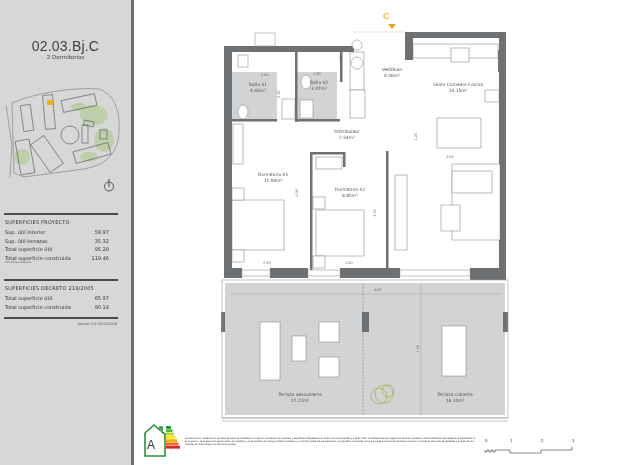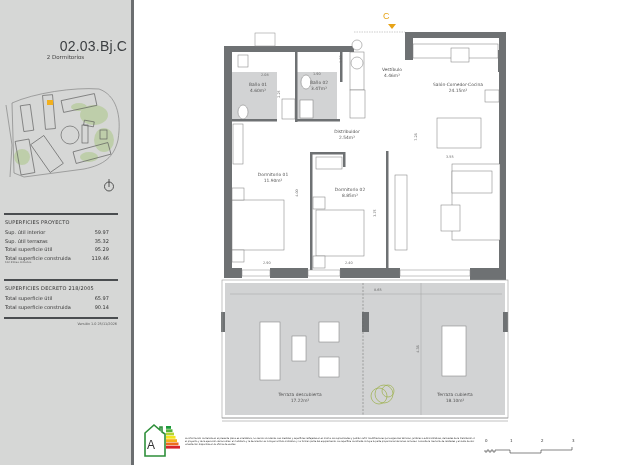--- a/index.html
+++ b/index.html
@@ -1,18 +1,18 @@
 <!DOCTYPE html>
 <html><head>
 <meta charset="utf-8">
 <style>
   html,body{margin:0;padding:0;}
   body{width:630px;height:465px;position:relative;overflow:hidden;background:#ffffff;font-family:"DejaVu Sans","Liberation Sans",sans-serif;color:#333;}
   .sidebar{position:absolute;left:0;top:0;width:131px;height:465px;background:#d6d7d6;border-right:3px solid #6b6e70;box-sizing:content-box;}
-  .unit-code{position:absolute;left:0;width:131px;top:38px;text-align:center;font-size:14px;color:#3c3f42;font-family:"Liberation Sans",sans-serif;letter-spacing:0.2px;padding-left:28px;}
+  .unit-code{position:absolute;left:0;width:131px;top:38px;text-align:center;font-size:14px;color:#3c3f42;font-family:"Liberation Sans",sans-serif;letter-spacing:0.2px;}
   .unit-sub{position:absolute;left:0;width:131px;top:54px;text-align:center;font-size:5.5px;color:#444;}
   .siteplan{position:absolute;left:4px;top:85px;width:118px;height:100px;}
   .north{position:absolute;left:102px;top:178px;width:14px;height:14px;}
   .rule{position:absolute;left:4px;width:114px;height:2px;background:#4a4d50;}
   .tbl{position:absolute;left:5px;width:104px;font-size:5px;color:#333;}
   .tbl .h{font-size:5px;letter-spacing:0.2px;margin-bottom:3px;}
   .tbl .r{display:flex;justify-content:space-between;height:8.5px;line-height:8.5px;}
   .tbl .tiny{font-size:2.6px;color:#555;margin-top:-1px;}
   .version{position:absolute;right:14px;width:100px;text-align:right;top:322px;font-size:3.4px;color:#555;}
   .plan{position:absolute;left:0;top:0;width:630px;height:465px;}

